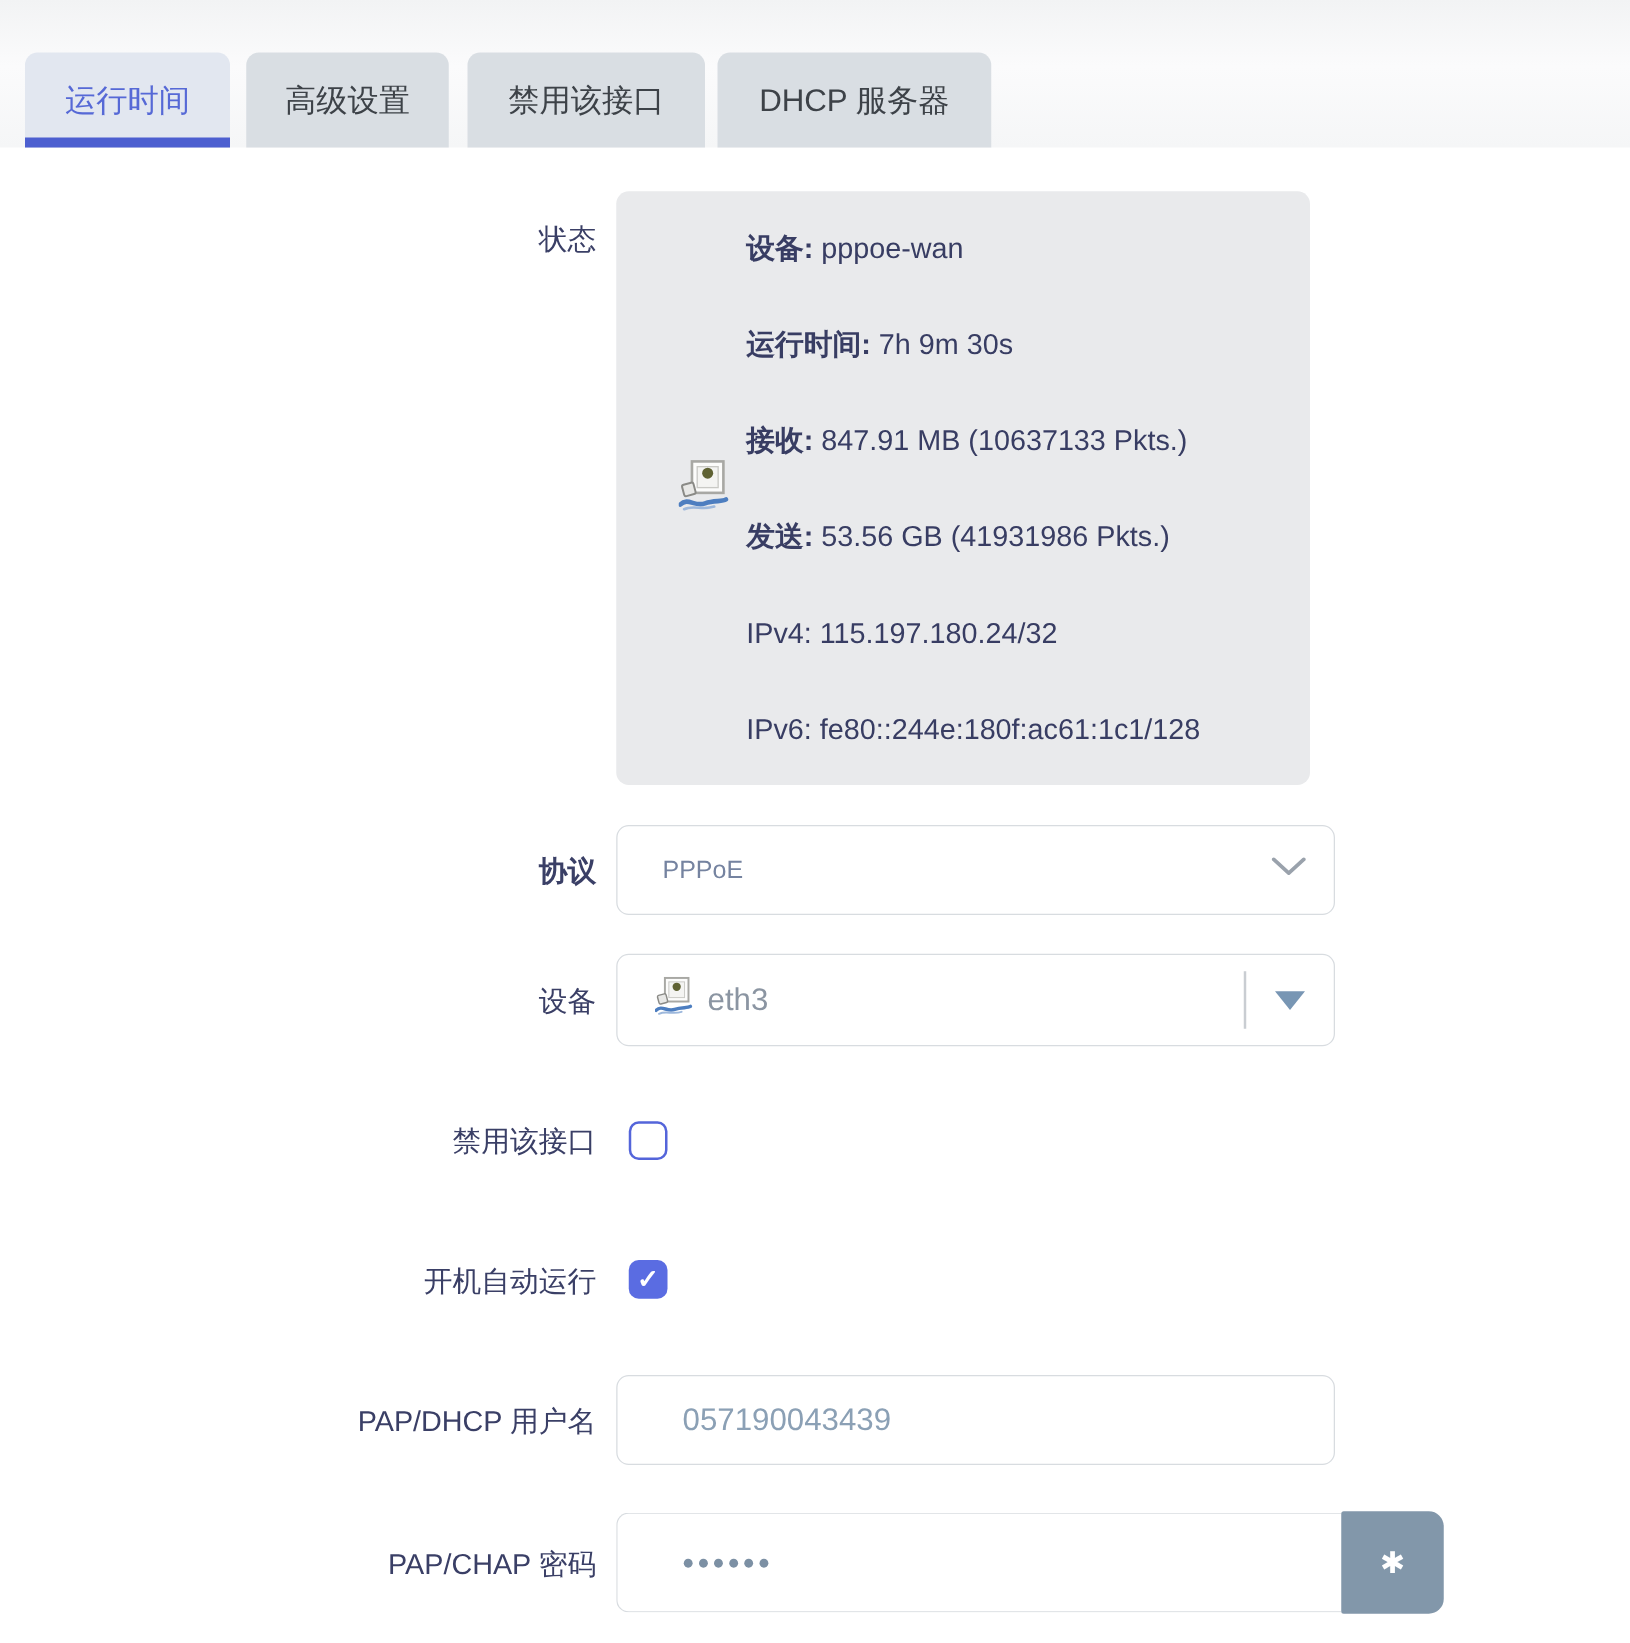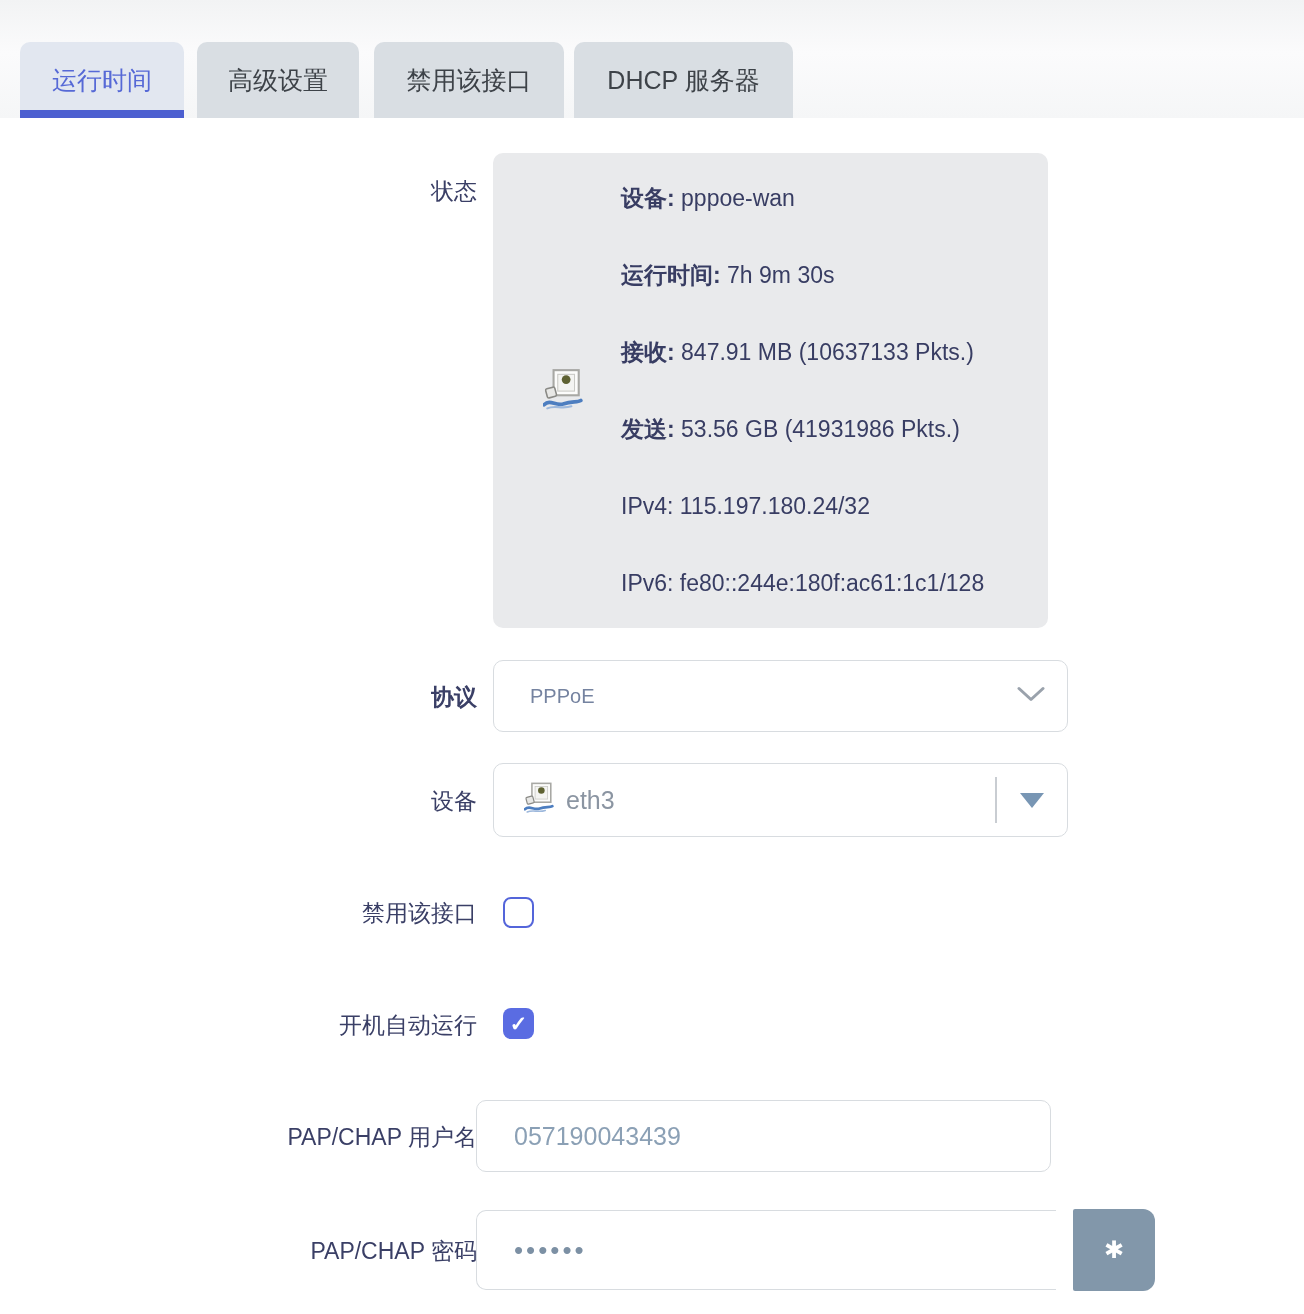--- a/index.html
+++ b/index.html
@@ -28,21 +28,21 @@
   .lbl-device    { top:786px; }
   .lbl-disable   { top:898px; }
   .lbl-autostart { top:1010px; }
   .lbl-username  { top:1122px; }
   .lbl-password  { top:1236px; }
 
   
   .status-box { position:absolute; left:493px; top:153px; width:555px; height:475px;
                 background:#e9eaec; border-radius:10px; display:flex; align-items:center; }
   .status-icon { margin-left:50px; flex:none; }
-  .status-lines { margin-left:38px; font-size:23px; color:#383d63; line-height:77px; white-space:nowrap; }
+  .status-lines { margin-left:14px; font-size:23px; color:#383d63; line-height:77px; white-space:nowrap; }
   .status-line .name { font-weight:700; }
   .status-line.plain .name { font-weight:400; }
 
   
   .boxctl { position:absolute; left:493px; width:575px; background:#fff;
             border:1.5px solid #d8dce0; border-radius:10px;
             display:flex; align-items:center; cursor:pointer; }
   .protocol-select { top:660px; height:72px; padding-left:36px;
                      font-size:20px; color:#7583a0; }
   .select-chevron { position:absolute; right:22px; top:50%; transform:translateY(-50%); }
@@ -57,23 +57,23 @@
 
   
   .checkbox { position:absolute; left:503px; width:31px; height:31px;
               border-radius:8px; cursor:pointer; }
   .checkbox.unchecked { top:897px; border:2.5px solid #5465da; background:#fff; }
   .checkbox.checked { top:1008px; background:#5a6ce2; color:#fff;
                       display:flex; align-items:center; justify-content:center;
                       font-size:21px; font-weight:bold; }
 
   
-  .text-input { position:absolute; left:476px; width:575px; height:72px;
+  .text-input { position:absolute; left:493px; width:575px; height:72px;
                 border:1.5px solid #d8dce0; border-radius:10px; background:#fff;
-                padding:0 20px 0 37px; font-size:25px; color:#8ba0b5;
+                padding:0 20px 0 52px; font-size:25px; color:#8ba0b5;
                 font-family:inherit; outline:none; }
   .username-input { top:1100px; }
   .password-input { top:1210px; width:580px; height:80px; border-radius:10px 0 0 10px;
                     border-right:none; font-size:26px; letter-spacing:3px; color:#7c90a4; }
   .password-reveal { position:absolute; left:1073px; top:1209px; width:82px; height:82px;
                      background:#8297aa; border:none; border-radius:2px 12px 12px 2px;
                      color:#ffffff; font-size:24px; display:flex; align-items:center;
                      justify-content:center; cursor:pointer; font-family:inherit; }
 </style>
 </head>
@@ -94,21 +94,21 @@
     <div class="tab tab-4">
       <span>DHCP 服务器</span>
     </div>
   </div>
 
   <div class="field-label lbl-status">状态</div>
   <div class="field-label lbl-protocol">协议</div>
   <div class="field-label lbl-device">设备</div>
   <div class="field-label lbl-disable">禁用该接口</div>
   <div class="field-label lbl-autostart">开机自动运行</div>
-  <div class="field-label lbl-username">PAP/CHAP 用户名</div>
+  <div class="field-label lbl-username">PAP/DHCP 用户名</div>
   <div class="field-label lbl-password">PAP/CHAP 密码</div>
 
   <div class="status-box">
     <span class="status-icon">
       <svg width="40" height="44" viewBox="0 0 38 42">
         <rect x="10" y="3" width="24" height="24" fill="#fcfcfb" stroke="#a8a8a4" stroke-width="2"></rect>
         <rect x="14" y="7" width="16" height="16" fill="#f4f4f2" stroke="#c9c9c5" stroke-width="1"></rect>
         <circle cx="22" cy="12" r="4.2" fill="#5f6233"></circle>
         <rect x="3" y="20" width="9" height="9" rx="1.5" fill="#e8e8e6" stroke="#8a8a86" stroke-width="1.5" transform="rotate(-15 7 24)"></rect>
         <path d="M1 36 C 7 30, 12 38, 20 35 C 27 32.5, 33 34, 36 32" stroke="#4d7ec0" stroke-width="3.5" fill="none" stroke-linecap="round"></path>

